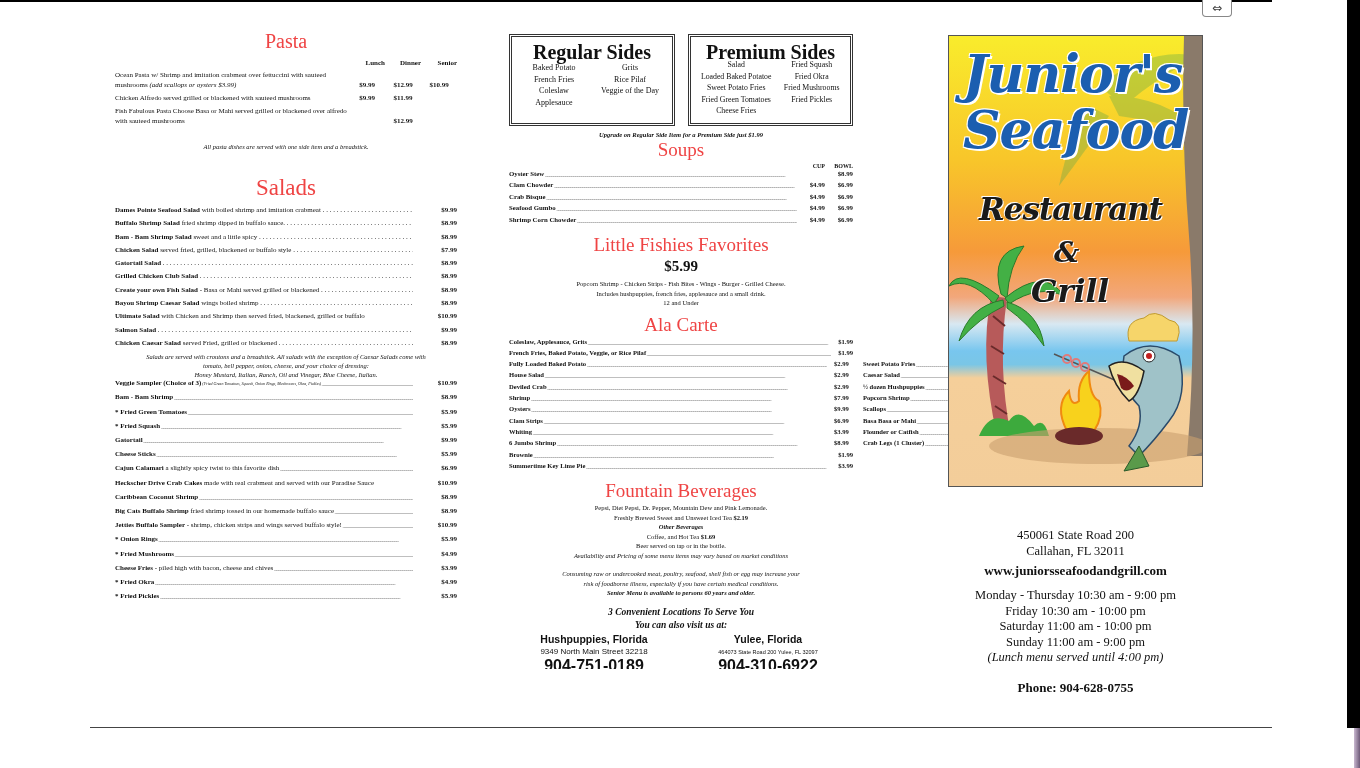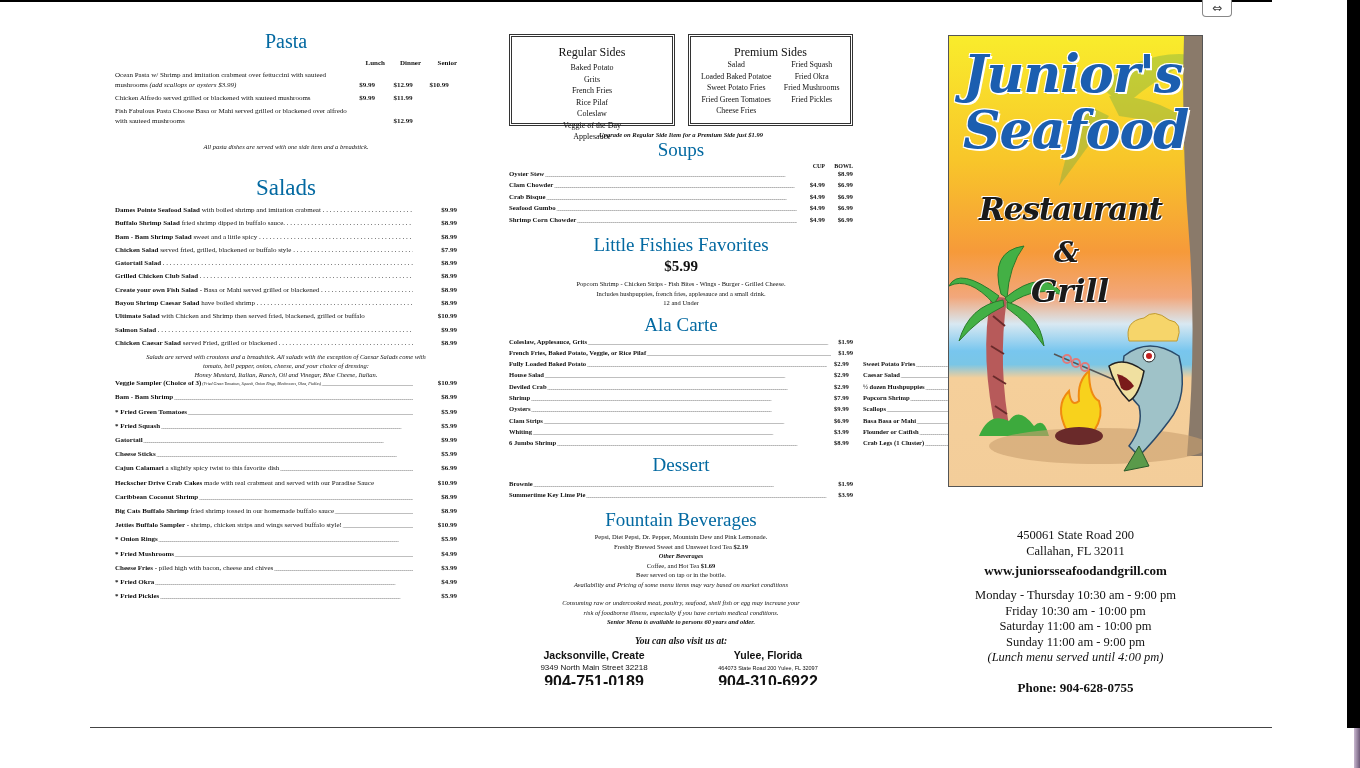--- a/index.html
+++ b/index.html
@@ -7,21 +7,21 @@
   body { position: relative; font-family: "Liberation Serif", "DejaVu Serif", serif; color: #111; }
 
   .top-rule { position: absolute; left: 0; top: 0; width: 1272px; height: 2px; background: #000; }
   .expand-btn { position: absolute; left: 1202px; top: 0; width: 30px; height: 17px; border: 1px solid #888; border-top: none; border-radius: 0 0 4px 4px; background: #fff; display: flex; align-items: center; justify-content: center; font-size: 12px; color: #444; font-family: "DejaVu Sans", sans-serif; cursor: pointer; }
   .right-bar { position: absolute; left: 1347px; top: 0; width: 13px; height: 728px; background: #000; }
   .right-bar2 { position: absolute; left: 1354px; top: 728px; width: 6px; height: 40px; background: linear-gradient(90deg,#c9b8d0,#6e5a78); }
   .bottom-rule { position: absolute; left: 90px; top: 727px; width: 1182px; height: 1px; background: #444; }
 
   
   .col1 { position: absolute; left: 115px; top: 30px; width: 342px; }
-  .sec-title { font-family: "Liberation Serif", serif; font-weight: normal; text-align: center; color: #0369a1; }
+  .sec-title { font-family: "Liberation Serif", serif; font-weight: normal; text-align: center; color: #ef4444; }
   .pasta-title { font-size: 20px; margin-bottom: 6px; }
   .pasta-head { display: flex; justify-content: flex-end; font-size: 7px; font-weight: bold; gap: 0; }
   .pasta-head span { width: 36px; text-align: right; }
   .pasta-row { display: flex; font-size: 7px; line-height: 10px; margin-top: 3px; }
   .pasta-row .desc { flex: 1; }
   .pasta-row .p { width: 36px; text-align: center; font-weight: bold; align-self: flex-end; }
   .note { font-size: 6.5px; font-style: italic; text-align: center; line-height: 9px; }
   .b { font-weight: normal; }
 
   .item { display: flex; font-size: 7px; line-height: 9px; align-items: flex-end; gap: 10px; }
@@ -36,22 +36,22 @@
   .teasers-title { font-size: 20px; margin-top: 10px; margin-bottom: 3px; }
   .teaser-rows .item { margin-bottom: 5.2px; }
   .tiny-italic { font-size: 4px; font-style: italic; font-weight: normal; }
 
   
   .col2 { position: absolute; left: 509px; top: 34px; width: 344px; }
   .sides-wrap { display: flex; justify-content: space-between; }
   .side-box { border: 3px double #333; height: 92px; padding: 3px 4px; text-align: center; }
   .side-box.reg { width: 166px; }
   .side-box.prem { width: 165px; }
-  .side-box h3 { font-size: 12px; font-weight: normal; font-family: "Liberation Serif", serif; margin-top: 4px; line-height: 17px; }
-  .side-box .grid { display: grid; grid-template-columns: 1fr; font-size: 8px; line-height: 11.5px; margin-top: 1px; }
+  .side-box h3 { font-size: 20px; font-weight: bold; font-family: "Liberation Serif", serif; margin-top: 4px; line-height: 17px; }
+  .side-box .grid { display: grid; grid-template-columns: 1fr 1fr; font-size: 8px; line-height: 11.5px; margin-top: 1px; }
   .side-box.prem .grid { font-size: 7.8px; }
   .upgrade { font-size: 6.5px; font-style: italic; font-weight: bold; text-align: center; margin-top: 5px; }
   .soups-title { font-size: 19px; margin-top: 1px; }
   .soup-head { display: flex; justify-content: flex-end; font-size: 6px; font-weight: bold; margin-top: 2px; }
   .soup-head span { width: 28px; text-align: right; }
   .soup-row { display: flex; font-size: 6.8px; line-height: 10.4px; font-weight: bold; }
   .soup-row .name { flex: 1; overflow: hidden; white-space: nowrap; }
   .soup-row .c { width: 28px; text-align: right; }
   .lf-title { font-size: 19px; margin-top: 8px; }
   .lf-price { font-size: 15px; font-weight: bold; text-align: center; margin-top: 2px; }
@@ -150,21 +150,21 @@
       </div>
     <div class="item">
         <span class="name dots"><b>Grilled Chicken Club Salad</b><span></span></span>
         <span class="price">$8.99</span>
       </div>
     <div class="item">
         <span class="name dots"><b>Create your own Fish Salad</b><span> - Basa or Mahi served grilled  or blackened</span></span>
         <span class="price">$8.99</span>
       </div>
     <div class="item">
-        <span class="name dots"><b>Bayou Shrimp Caesar Salad</b><span> have boiled shrimp</span></span>
+        <span class="name dots"><b>Bayou Shrimp Caesar Salad</b><span> wings boiled shrimp</span></span>
         <span class="price">$8.99</span>
       </div>
     <div class="item">
         <span class="name wrap"><b>Ultimate Salad</b><span> with Chicken and Shrimp then served fried, blackened, grilled or buffalo</span></span>
         <span class="price">$10.99</span>
       </div>
     <div class="item">
         <span class="name dots"><b>Salmon Salad</b><span></span></span>
         <span class="price">$9.99</span>
       </div>
@@ -392,21 +392,20 @@
           <span class="name line">Flounder or Catfish</span>
           <span class="price">$5.99</span>
         </div>
       <div class="ac-full">
           <span class="name line">Crab Legs (1 Cluster)</span>
           <span class="price">$9.99</span>
         </div>
     </div>
   </div>
 
-  <h2 class="sec-title dessert-title">Dessert</h2>
   <div class="ac-full">
       <span class="name line">Brownie</span>
       <span class="price">$1.99</span>
     </div>
   <div class="ac-full">
       <span class="name line">Summertime Key Lime Pie</span>
       <span class="price">$3.99</span>
     </div>
 
   <h2 class="sec-title fountain-title">Fountain Beverages</h2>
@@ -419,24 +418,25 @@
     <div class="center-italic">Availability and Pricing of some menu items may vary based on market conditions</div>
   </div>
 
   <div class="center-italic" style="margin-top:9px;">
     <div>Consuming raw or undercooked meat, poultry, seafood, shell fish or egg may increase your</div>
     <div>risk of foodborne illness, especially if you have certain medical conditions.</div>
     <div class="center-bi">Senior Menu is available to persons 60 years and older.</div>
   </div>
 
   <div style="margin-top:8px;">
+    <div class="loc-head">3 Convenient Locations To Serve You</div>
     <div class="loc-head">You can also visit us at:</div>
     <div class="locs">
       <div class="loc">
-        <div class="city">Jacksonville, Create</div>
+        <div class="city">Hushpuppies, Florida</div>
         <div class="addr">9349 North Main Street 32218</div>
         <div class="phone">904-751-0189</div>
       </div>
       <div class="loc">
         <div class="city">Yulee, Florida</div>
         <div class="addr tiny">464073 State Road 200 Yulee, FL 32097</div>
         <div class="phone">904-310-6922</div>
       </div>
     </div>
   </div>

